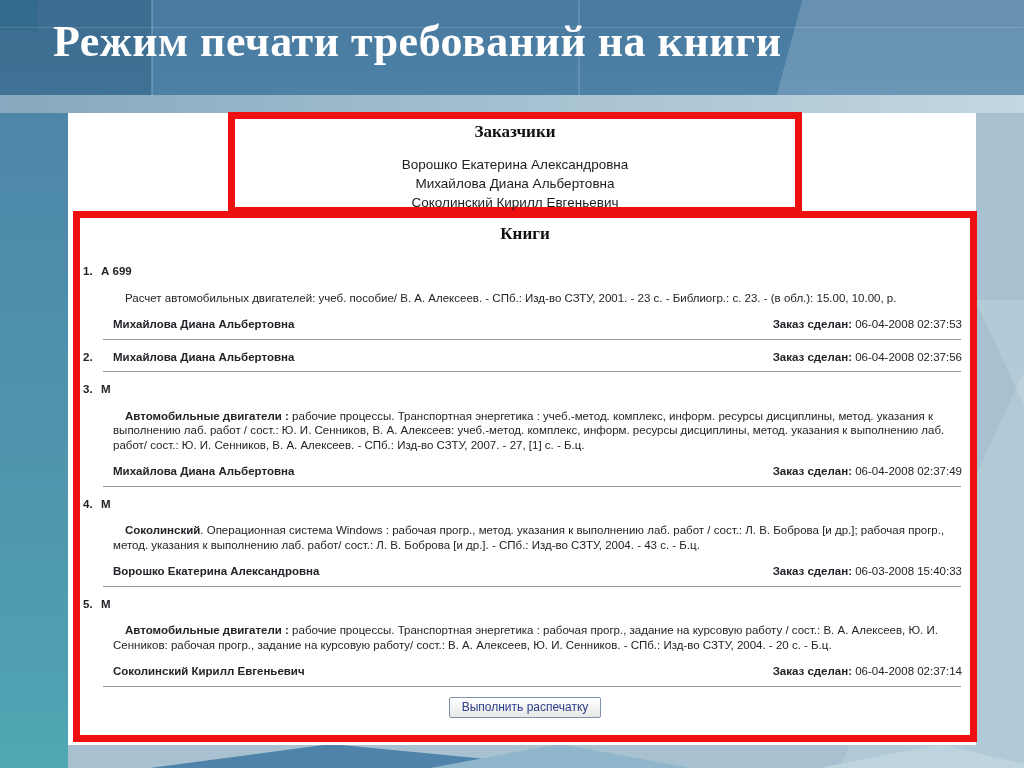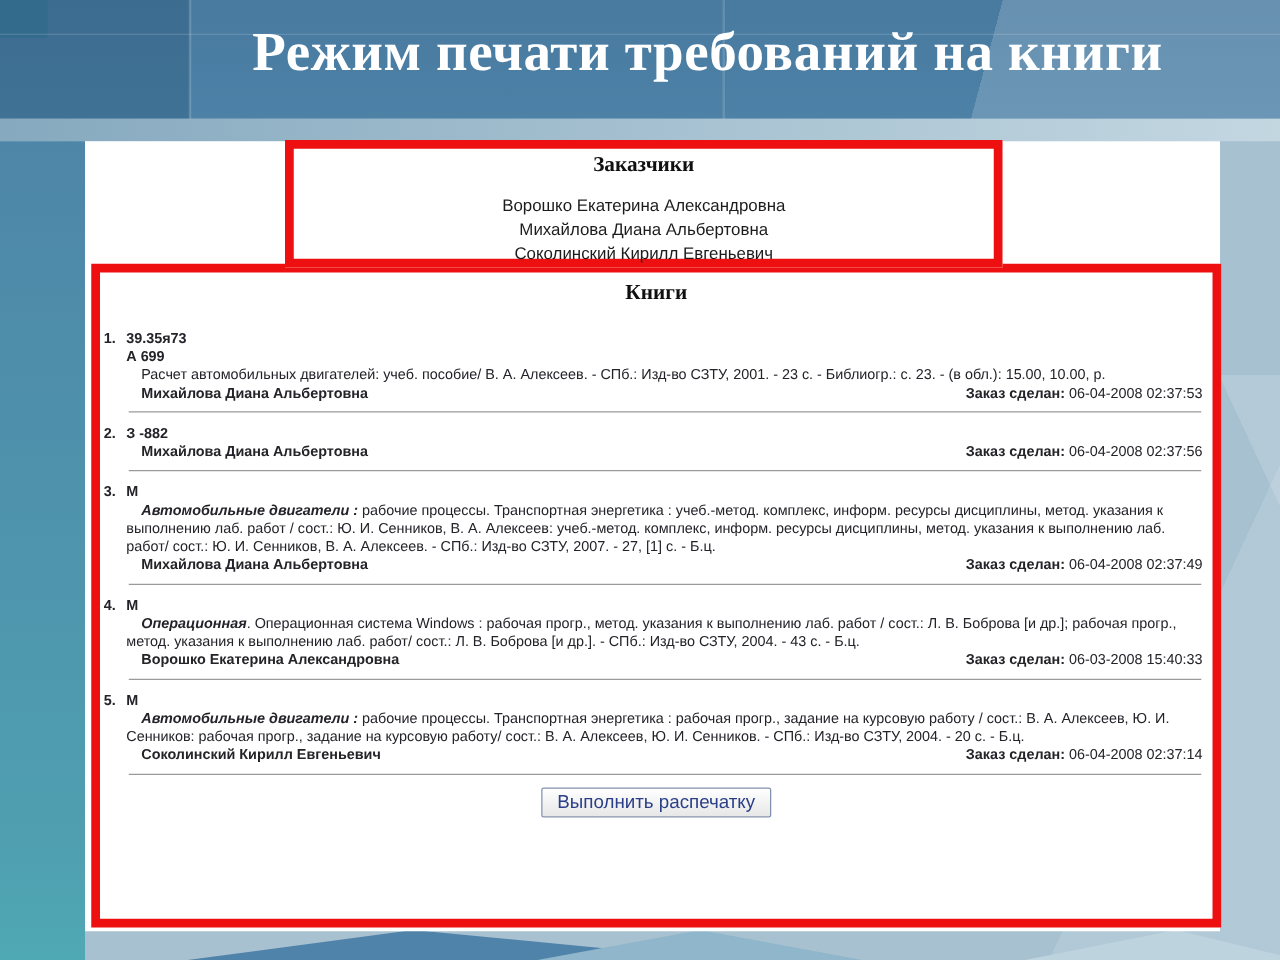--- a/index.html
+++ b/index.html
@@ -26,21 +26,21 @@
               background:linear-gradient(115deg,rgba(255,255,255,0) 48%,rgba(255,255,255,.12) 48%);}
   .bg-diag-light2{position:absolute;left:860px;top:300px;width:400px;height:500px;
               background:linear-gradient(65deg,rgba(255,255,255,0) 55%,rgba(255,255,255,.14) 55%);}
   .tri{position:absolute;top:744px;height:24px;}
   .tri-1{left:150px;width:430px;background:#5083a9;clip-path:polygon(0 100%,42% 0,100% 100%);}
   .tri-2{left:430px;width:260px;background:#8fb6ca;clip-path:polygon(0 100%,50% 0,100% 100%);}
   .tri-3{left:820px;width:220px;background:#bdd3de;clip-path:polygon(0 100%,55% 0,100% 100%);}
 
   
   .slide-title{position:absolute;top:16px;left:0;width:1024px;box-sizing:border-box;
-               padding-left:108px;text-align:center;
+               padding-left:53px;text-align:left;
                font-family:"Liberation Serif",serif;font-weight:bold;font-size:44px;
                color:#ffffff;letter-spacing:.5px;white-space:nowrap;}
 
   
   .panel-white{position:absolute;left:68px;top:113px;width:908px;height:632px;background:#ffffff;}
 
   
   .customers-box{position:absolute;left:228px;top:112px;width:574px;height:102px;
                  box-sizing:border-box;border:7px solid #ee1010;background:#fff;
                  text-align:center;z-index:3;}
@@ -53,30 +53,30 @@
   .books-box{position:absolute;left:73px;top:211px;width:904px;height:531px;
              box-sizing:border-box;border:7px solid #ee1010;background:#fff;
              z-index:2;overflow:hidden;}
   .books-title{margin-top:6px;text-align:center;font-family:"Liberation Serif",serif;
              font-weight:bold;font-size:17px;color:#101010;}
   .entries{padding:20px 8px 0 3px;font-size:11.5px;line-height:14.5px;color:#232329;}
   .entry{display:flex;margin-bottom:10px;}
   .num{flex:0 0 18px;font-weight:bold;}
   .body{flex:1;min-width:0;}
   .call-line{font-weight:bold;}
-  .desc{margin:0;text-indent:12px;}
-  .desc b{font-weight:bold;font-style:italic;}
+  .desc{margin:12px;text-indent:12px;}
+  .desc b{font-weight:bold;}
   .footer{display:flex;justify-content:space-between;padding-left:12px;}
   .customer{font-weight:bold;}
   .ordered b{font-weight:bold;}
   .sep{border-top:1px solid #9a9a9a;margin:7px 1px 0 2px;height:0;}
 
   
   .print-btn{display:block;margin:10px auto 15px;cursor:pointer;
-             font-family:"Liberation Sans",sans-serif;font-size:15px;color:#2b3f88;
+             font-family:"Liberation Sans",sans-serif;font-size:12px;color:#2b3f88;
              background:linear-gradient(#ffffff,#e7e7e7);
              border:1px solid #8291ab;border-radius:2px;padding:2px 12px 3px;}
 </style>
 </head>
 <body>
 
 <div class="slide">
 
   <div class="title-band"></div>
   <div class="band-dark-left"></div>
@@ -105,34 +105,32 @@
         <div class="cust-name">Соколинский Кирилл Евгеньевич</div>
       </div>
   </div>
 
   <div class="books-box">
     <div class="books-title">Книги</div>
     <div class="entries">
         <div class="entry">
           <div class="num">1.</div>
           <div class="body">
-            <div class="call-line">39.35я73</div>
             <div class="call-line">А 699</div>
             <p class="desc">Расчет автомобильных двигателей: учеб. пособие/ В. А. Алексеев. - СПб.: Изд-во СЗТУ, 2001. - 23 с. - Библиогр.: с. 23. - (в обл.): 15.00, 10.00, р.</p>
             <div class="footer">
               <span class="customer">Михайлова Диана Альбертовна</span>
               <span class="ordered"><b>Заказ сделан: </b>06-04-2008 02:37:53</span>
             </div>
             <div class="sep"></div>
           </div>
         </div>
         <div class="entry">
           <div class="num">2.</div>
           <div class="body">
-            <div class="call-line">З -882</div>
             <div class="footer">
               <span class="customer">Михайлова Диана Альбертовна</span>
               <span class="ordered"><b>Заказ сделан: </b>06-04-2008 02:37:56</span>
             </div>
             <div class="sep"></div>
           </div>
         </div>
         <div class="entry">
           <div class="num">3.</div>
           <div class="body">
@@ -142,21 +140,21 @@
               <span class="customer">Михайлова Диана Альбертовна</span>
               <span class="ordered"><b>Заказ сделан: </b>06-04-2008 02:37:49</span>
             </div>
             <div class="sep"></div>
           </div>
         </div>
         <div class="entry">
           <div class="num">4.</div>
           <div class="body">
             <div class="call-line">М</div>
-            <p class="desc"><b>Операционная</b>. Операционная система Windows : рабочая прогр., метод. указания к выполнению лаб. работ / сост.: Л. В. Боброва [и др.]; рабочая прогр., метод. указания к выполнению лаб. работ/ сост.: Л. В. Боброва [и др.]. - СПб.: Изд-во СЗТУ, 2004. - 43 с. - Б.ц.</p>
+            <p class="desc"><b>Соколинский</b>. Операционная система Windows : рабочая прогр., метод. указания к выполнению лаб. работ / сост.: Л. В. Боброва [и др.]; рабочая прогр., метод. указания к выполнению лаб. работ/ сост.: Л. В. Боброва [и др.]. - СПб.: Изд-во СЗТУ, 2004. - 43 с. - Б.ц.</p>
             <div class="footer">
               <span class="customer">Ворошко Екатерина Александровна</span>
               <span class="ordered"><b>Заказ сделан: </b>06-03-2008 15:40:33</span>
             </div>
             <div class="sep"></div>
           </div>
         </div>
         <div class="entry">
           <div class="num">5.</div>
           <div class="body">

